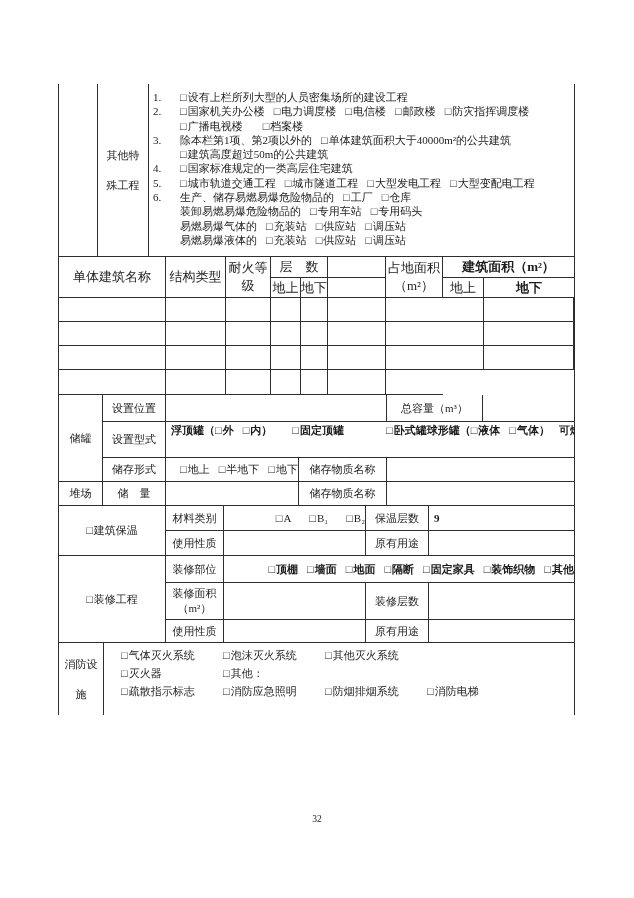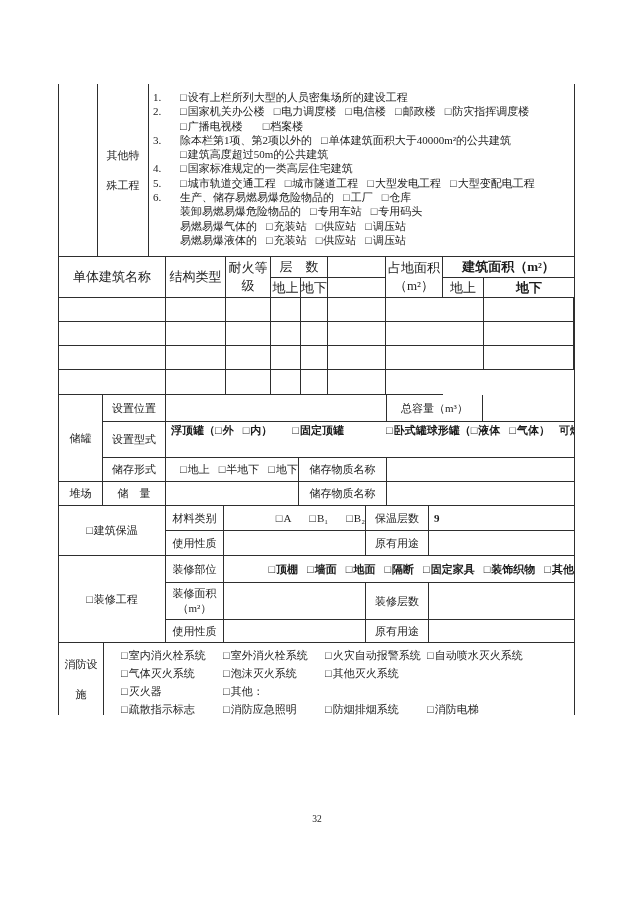--- a/index.html
+++ b/index.html
@@ -192,21 +192,20 @@
     <div class="cell" style="grid-area:3/2/4/3">使用性质</div>
     <div class="cell val" style="grid-area:3/3/4/4"></div>
     <div class="cell" style="grid-area:3/4/4/5">原有用途</div>
     <div class="cell val nbr" style="grid-area:3/5/4/6"></div>
   </div>
 
   <div class="sec secF">
     <div class="colF1 pre tall">消防设
 施</div>
     <div class="colF2 fire">
-        <div class="fire-line"><span class="seg cbi"><span class="cb">□</span><span>室内消火栓系统</span></span><span class="seg cbi"><span class="cb">□</span><span>室外消火栓系统</span></span><span class="seg cbi"><span class="cb">□</span><span>火灾自动报警系统</span></span><span class="seg cbi"><span class="cb">□</span><span>自动喷水灭火系统</span></span></div>
         <div class="fire-line"><span class="seg cbi"><span class="cb">□</span><span>气体灭火系统</span></span><span class="seg cbi"><span class="cb">□</span><span>泡沫灭火系统</span></span><span class="seg cbi"><span class="cb">□</span><span>其他灭火系统</span></span></div>
         <div class="fire-line"><span class="seg cbi"><span class="cb">□</span><span>灭火器</span></span><span class="seg cbi"><span class="cb">□</span><span>其他：</span></span></div>
         <div class="fire-line"><span class="seg cbi"><span class="cb">□</span><span>疏散指示标志</span></span><span class="seg cbi"><span class="cb">□</span><span>消防应急照明</span></span><span class="seg cbi"><span class="cb">□</span><span>防烟排烟系统</span></span><span class="seg cbi"><span class="cb">□</span><span>消防电梯</span></span></div>
       </div>
   </div>
 
 </div>
 
 <div class="pgnum">32</div>
 

